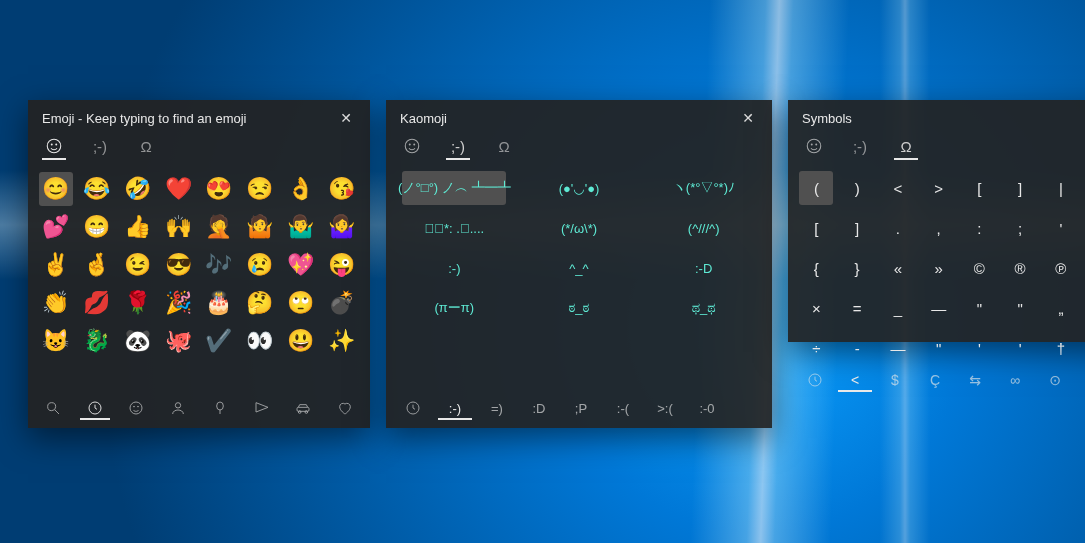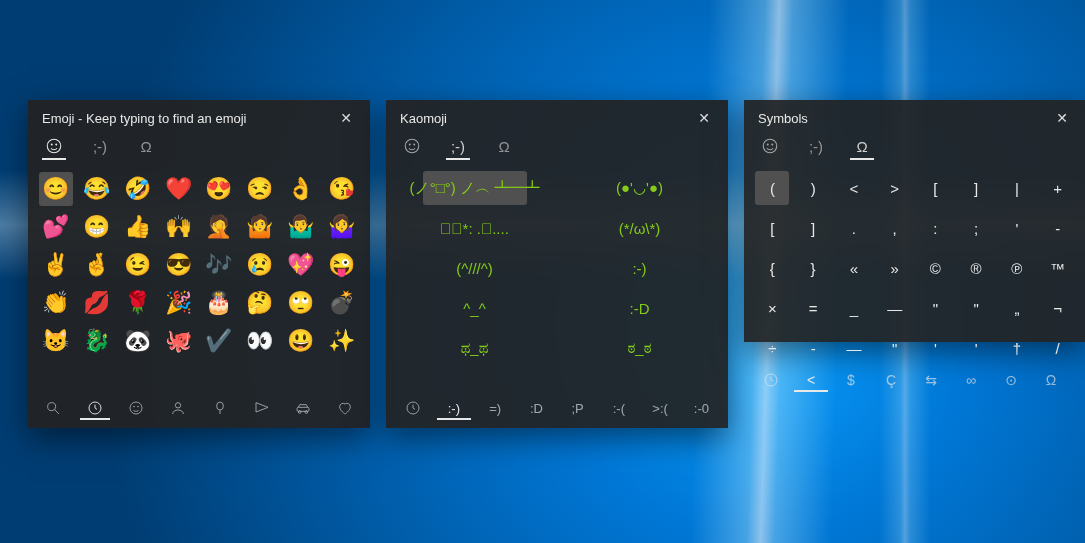--- a/index.html
+++ b/index.html
@@ -33,21 +33,21 @@
     gap: 16px;
   }
   .panel {
     background: rgba(34,34,34,0.93);
     color: #e8e8e8;
     box-shadow: 0 10px 30px rgba(0,0,0,.5);
     display: flex;
     flex-direction: column;
   }
   .panel-emoji   { width: 342px; height: 328px; }
-  .panel-kaomoji { width: 342px; height: 328px; }
+  .panel-kaomoji { width: 386px; height: 328px; }
   .panel-symbols { width: 342px; height: 242px; }
 
   .title-row {
     display: flex;
     align-items: center;
     justify-content: space-between;
     padding: 10px 14px 4px 14px;
     font-size: 13px;
     color: #e8e8e8;
   }
@@ -117,27 +117,27 @@
     border-bottom: 2px solid transparent;
     padding-bottom:2px;
   }
   .cat-row .cat.active{opacity:1;border-bottom-color:#e8e8e8;}
   .cat svg{width:16px;height:16px;stroke:#e8e8e8;fill:none;stroke-width:1.4;}
 
   
   .kao-grid{
     flex:1;
     display:grid;
-    grid-template-columns: repeat(2,1fr);
+    grid-template-columns: repeat(3,1fr);
     grid-auto-rows: 40px;
     align-items:center;
     justify-items:center;
-    font-size:15px;
+    font-size:13px;
     padding: 0 6px;
-    color:#84cc16;
+    color:#5eead4;
   }
   .kao-cell{
     width: 104px;height:34px;
     display:flex;align-items:center;justify-content:center;
     border-radius:3px;
     cursor:pointer;
     white-space:nowrap;
   }
   .kao-cell.selected{background:#505050;}
 
@@ -319,28 +319,30 @@
             <circle cx="15" cy="10" r="0.6" fill="#e8e8e8"></circle>
             <path d="M8 15c1 1.5 2.5 2 4 2s3-.5 4-2"></path>
           </svg>
       </span>
       <span class="tab active">;-)</span>
       <span class="tab">Ω</span>
     </div>
     <div class="kao-grid" id="kao-grid">
         <div class="kao-cell selected">(ノ°□°) ノ︵ ┻━┻</div>
         <div class="kao-cell">(●'◡'●)</div>
+        <div class="kao-cell">ヽ(*°▽°*)ﾉ</div>
         <div class="kao-cell">✲ﾟ*: .｡....</div>
         <div class="kao-cell">(*/ω\*)</div>
         <div class="kao-cell">(^///^)</div>
         <div class="kao-cell">:-)</div>
         <div class="kao-cell">^_^</div>
         <div class="kao-cell">:-D</div>
+        <div class="kao-cell">(πーπ)</div>
+        <div class="kao-cell">ಠ_ಠ</div>
         <div class="kao-cell">ಥ_ಥ</div>
-        <div class="kao-cell">ಠ_ಠ</div>
       </div>
     <div class="kao-cat-row">
       <span class="kao-cat">
         <svg viewBox="0 0 24 24" style="width:16px;height:16px;stroke:#e8e8e8;fill:none;stroke-width:1.4;">
             <circle cx="12" cy="12" r="9"></circle>
             <path d="M12 7v5l3 2"></path>
           </svg>
       </span>
       <span class="kao-cat active">:-)</span>
       <span class="kao-cat">=)</span>

